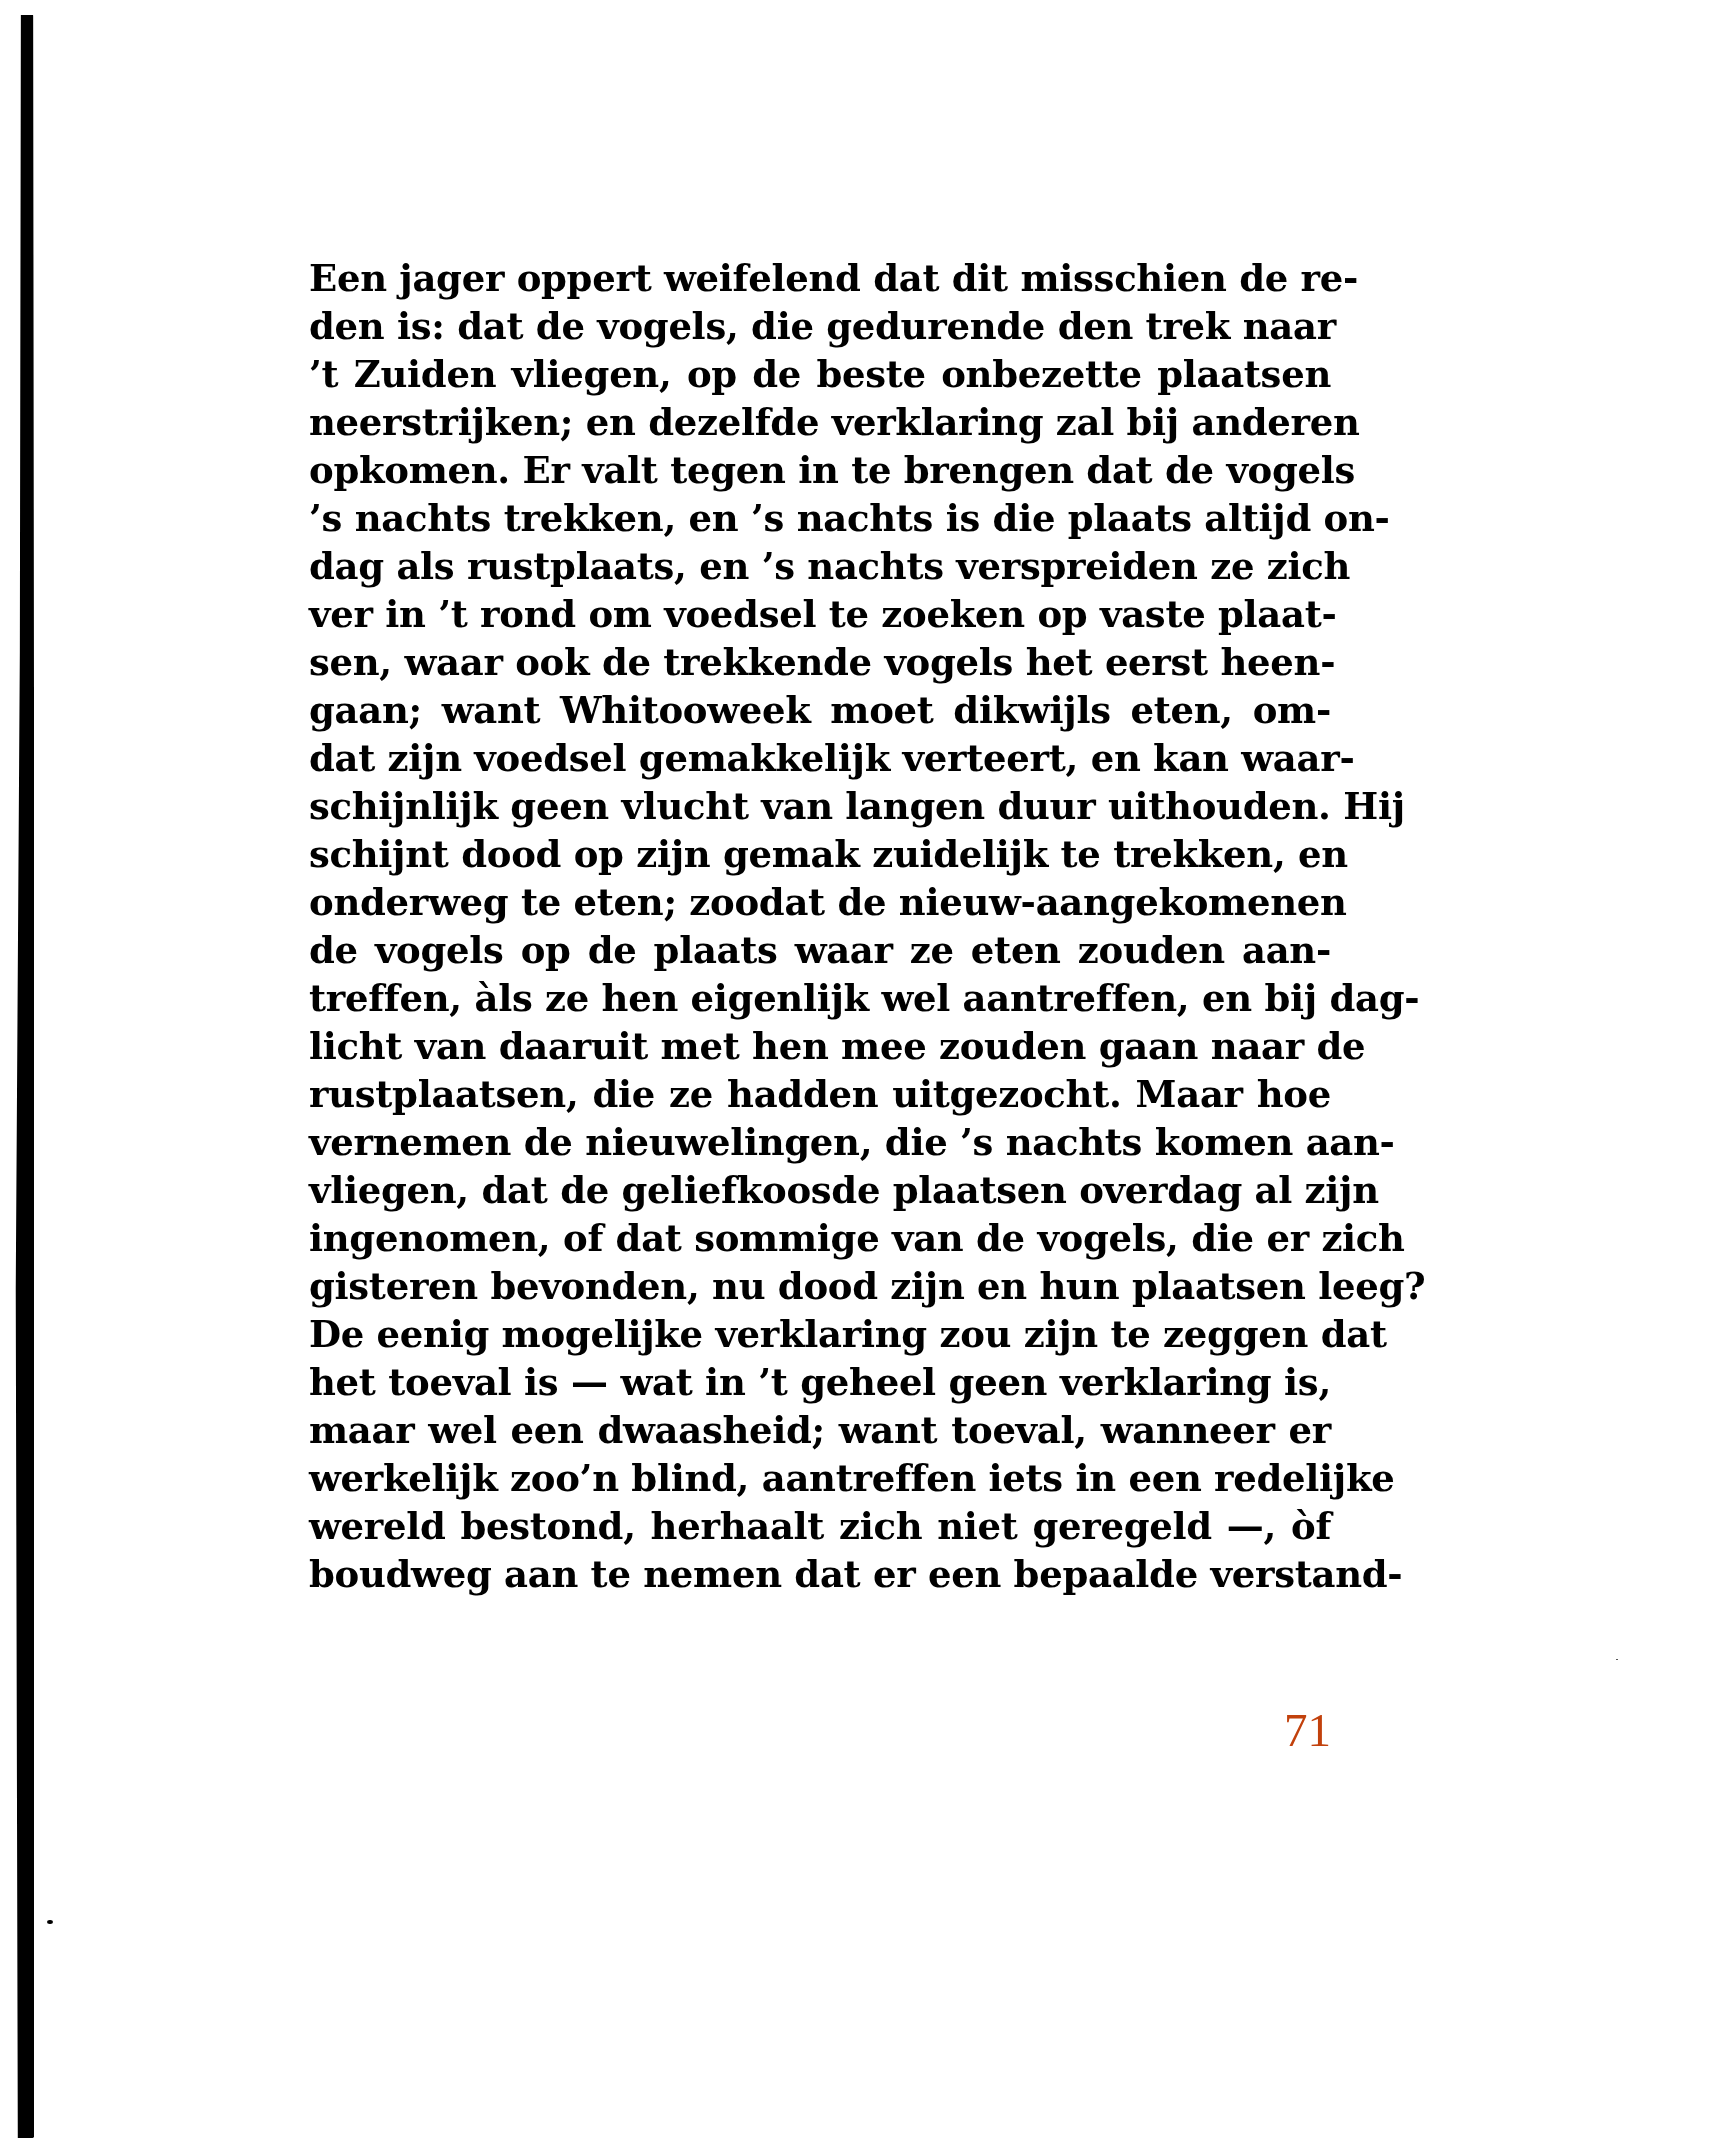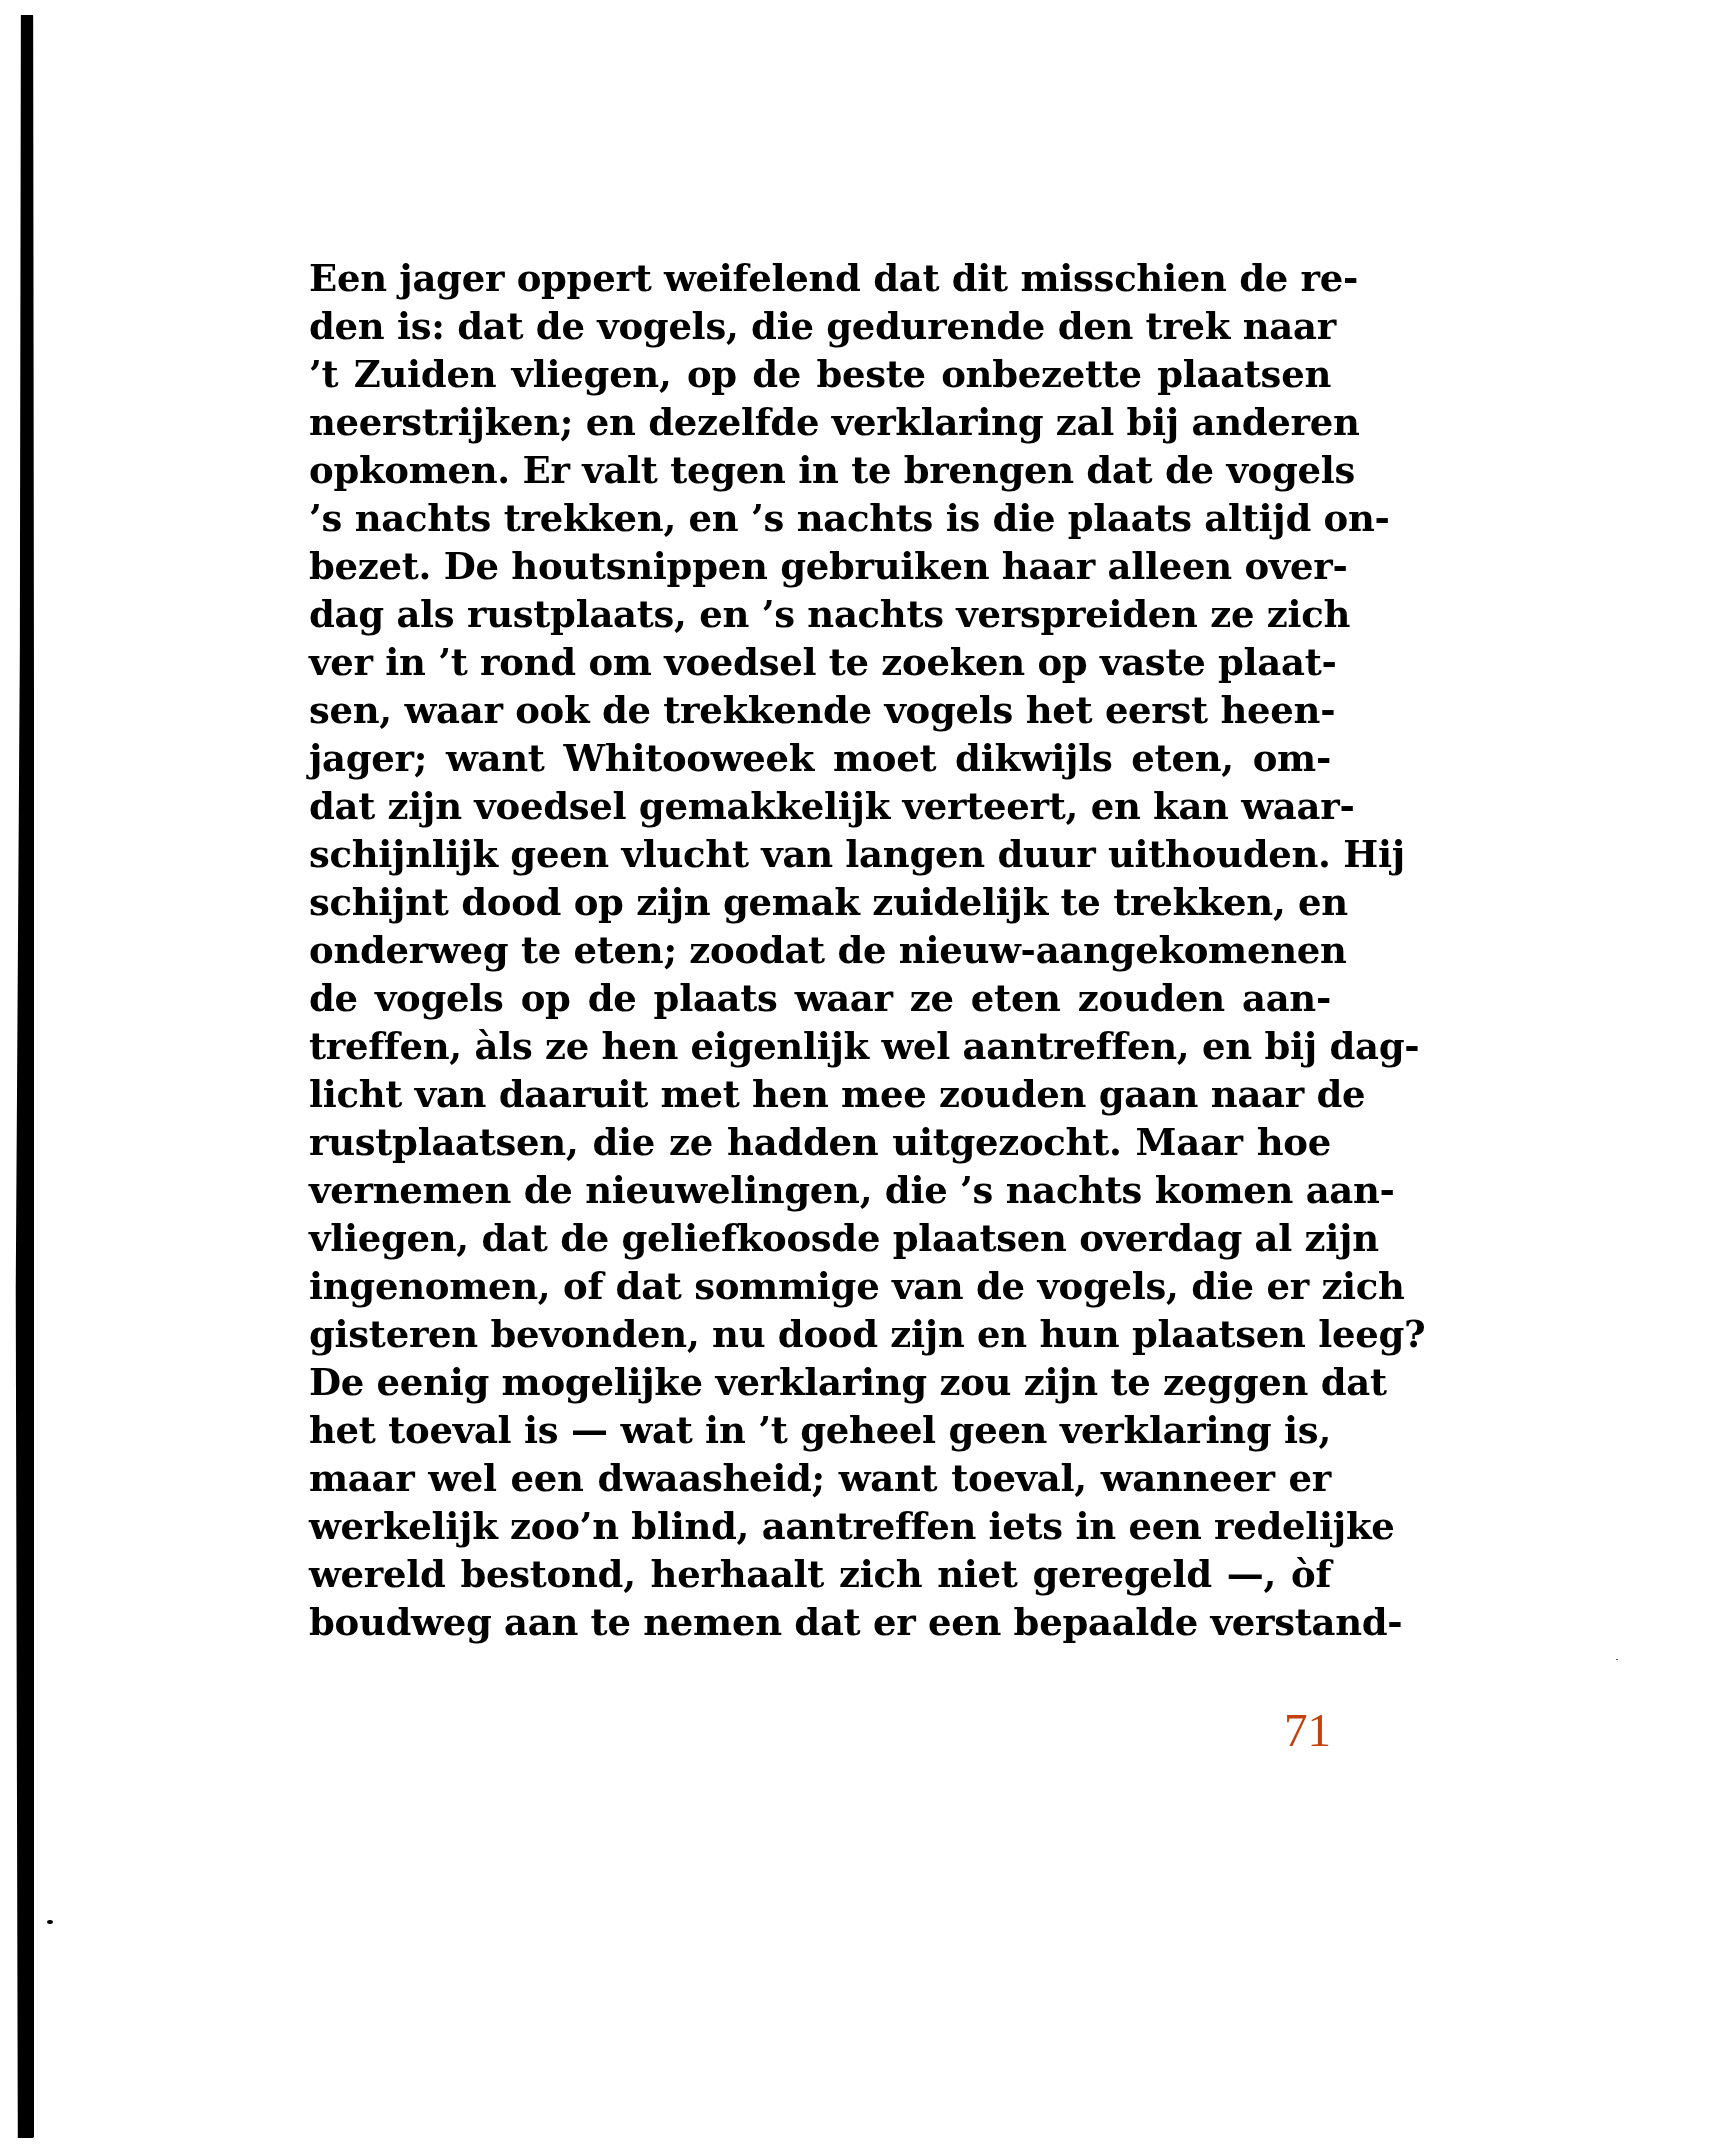--- a/index.html
+++ b/index.html
@@ -81,25 +81,24 @@
 <div class="speck"></div>
 <div class="speck2"></div>
 
 <div class="text-block">
   <span class="line">Een jager oppert weifelend dat dit misschien de re-</span>
   <span class="line">den is: dat de vogels, die gedurende den trek naar</span>
   <span class="line">’t Zuiden vliegen, op de beste onbezette plaatsen</span>
   <span class="line">neerstrijken; en dezelfde verklaring zal bij anderen</span>
   <span class="line">opkomen. Er valt tegen in te brengen dat de vogels</span>
   <span class="line">’s nachts trekken, en ’s nachts is die plaats altijd on-</span>
-  <span class="line">bezet. De houtsnippen gebruiken haar alleen over-</span>
   <span class="line">dag als rustplaats, en ’s nachts verspreiden ze zich</span>
   <span class="line">ver in ’t rond om voedsel te zoeken op vaste plaat-</span>
   <span class="line">sen, waar ook de trekkende vogels het eerst heen-</span>
-  <span class="line">jager; want Whitooweek moet dikwijls eten, om-</span>
+  <span class="line">gaan; want Whitooweek moet dikwijls eten, om-</span>
   <span class="line">dat zijn voedsel gemakkelijk verteert, en kan waar-</span>
   <span class="line">schijnlijk geen vlucht van langen duur uithouden. Hij</span>
   <span class="line">schijnt dood op zijn gemak zuidelijk te trekken, en</span>
   <span class="line">onderweg te eten; zoodat de nieuw-aangekomenen</span>
   <span class="line">de vogels op de plaats waar ze eten zouden aan-</span>
   <span class="line">treffen, àls ze hen eigenlijk wel aantreffen, en bij dag-</span>
   <span class="line">licht van daaruit met hen mee zouden gaan naar de</span>
   <span class="line">rustplaatsen, die ze hadden uitgezocht. Maar hoe</span>
   <span class="line">vernemen de nieuwelingen, die ’s nachts komen aan-</span>
   <span class="line">vliegen, dat de geliefkoosde plaatsen overdag al zijn</span>

